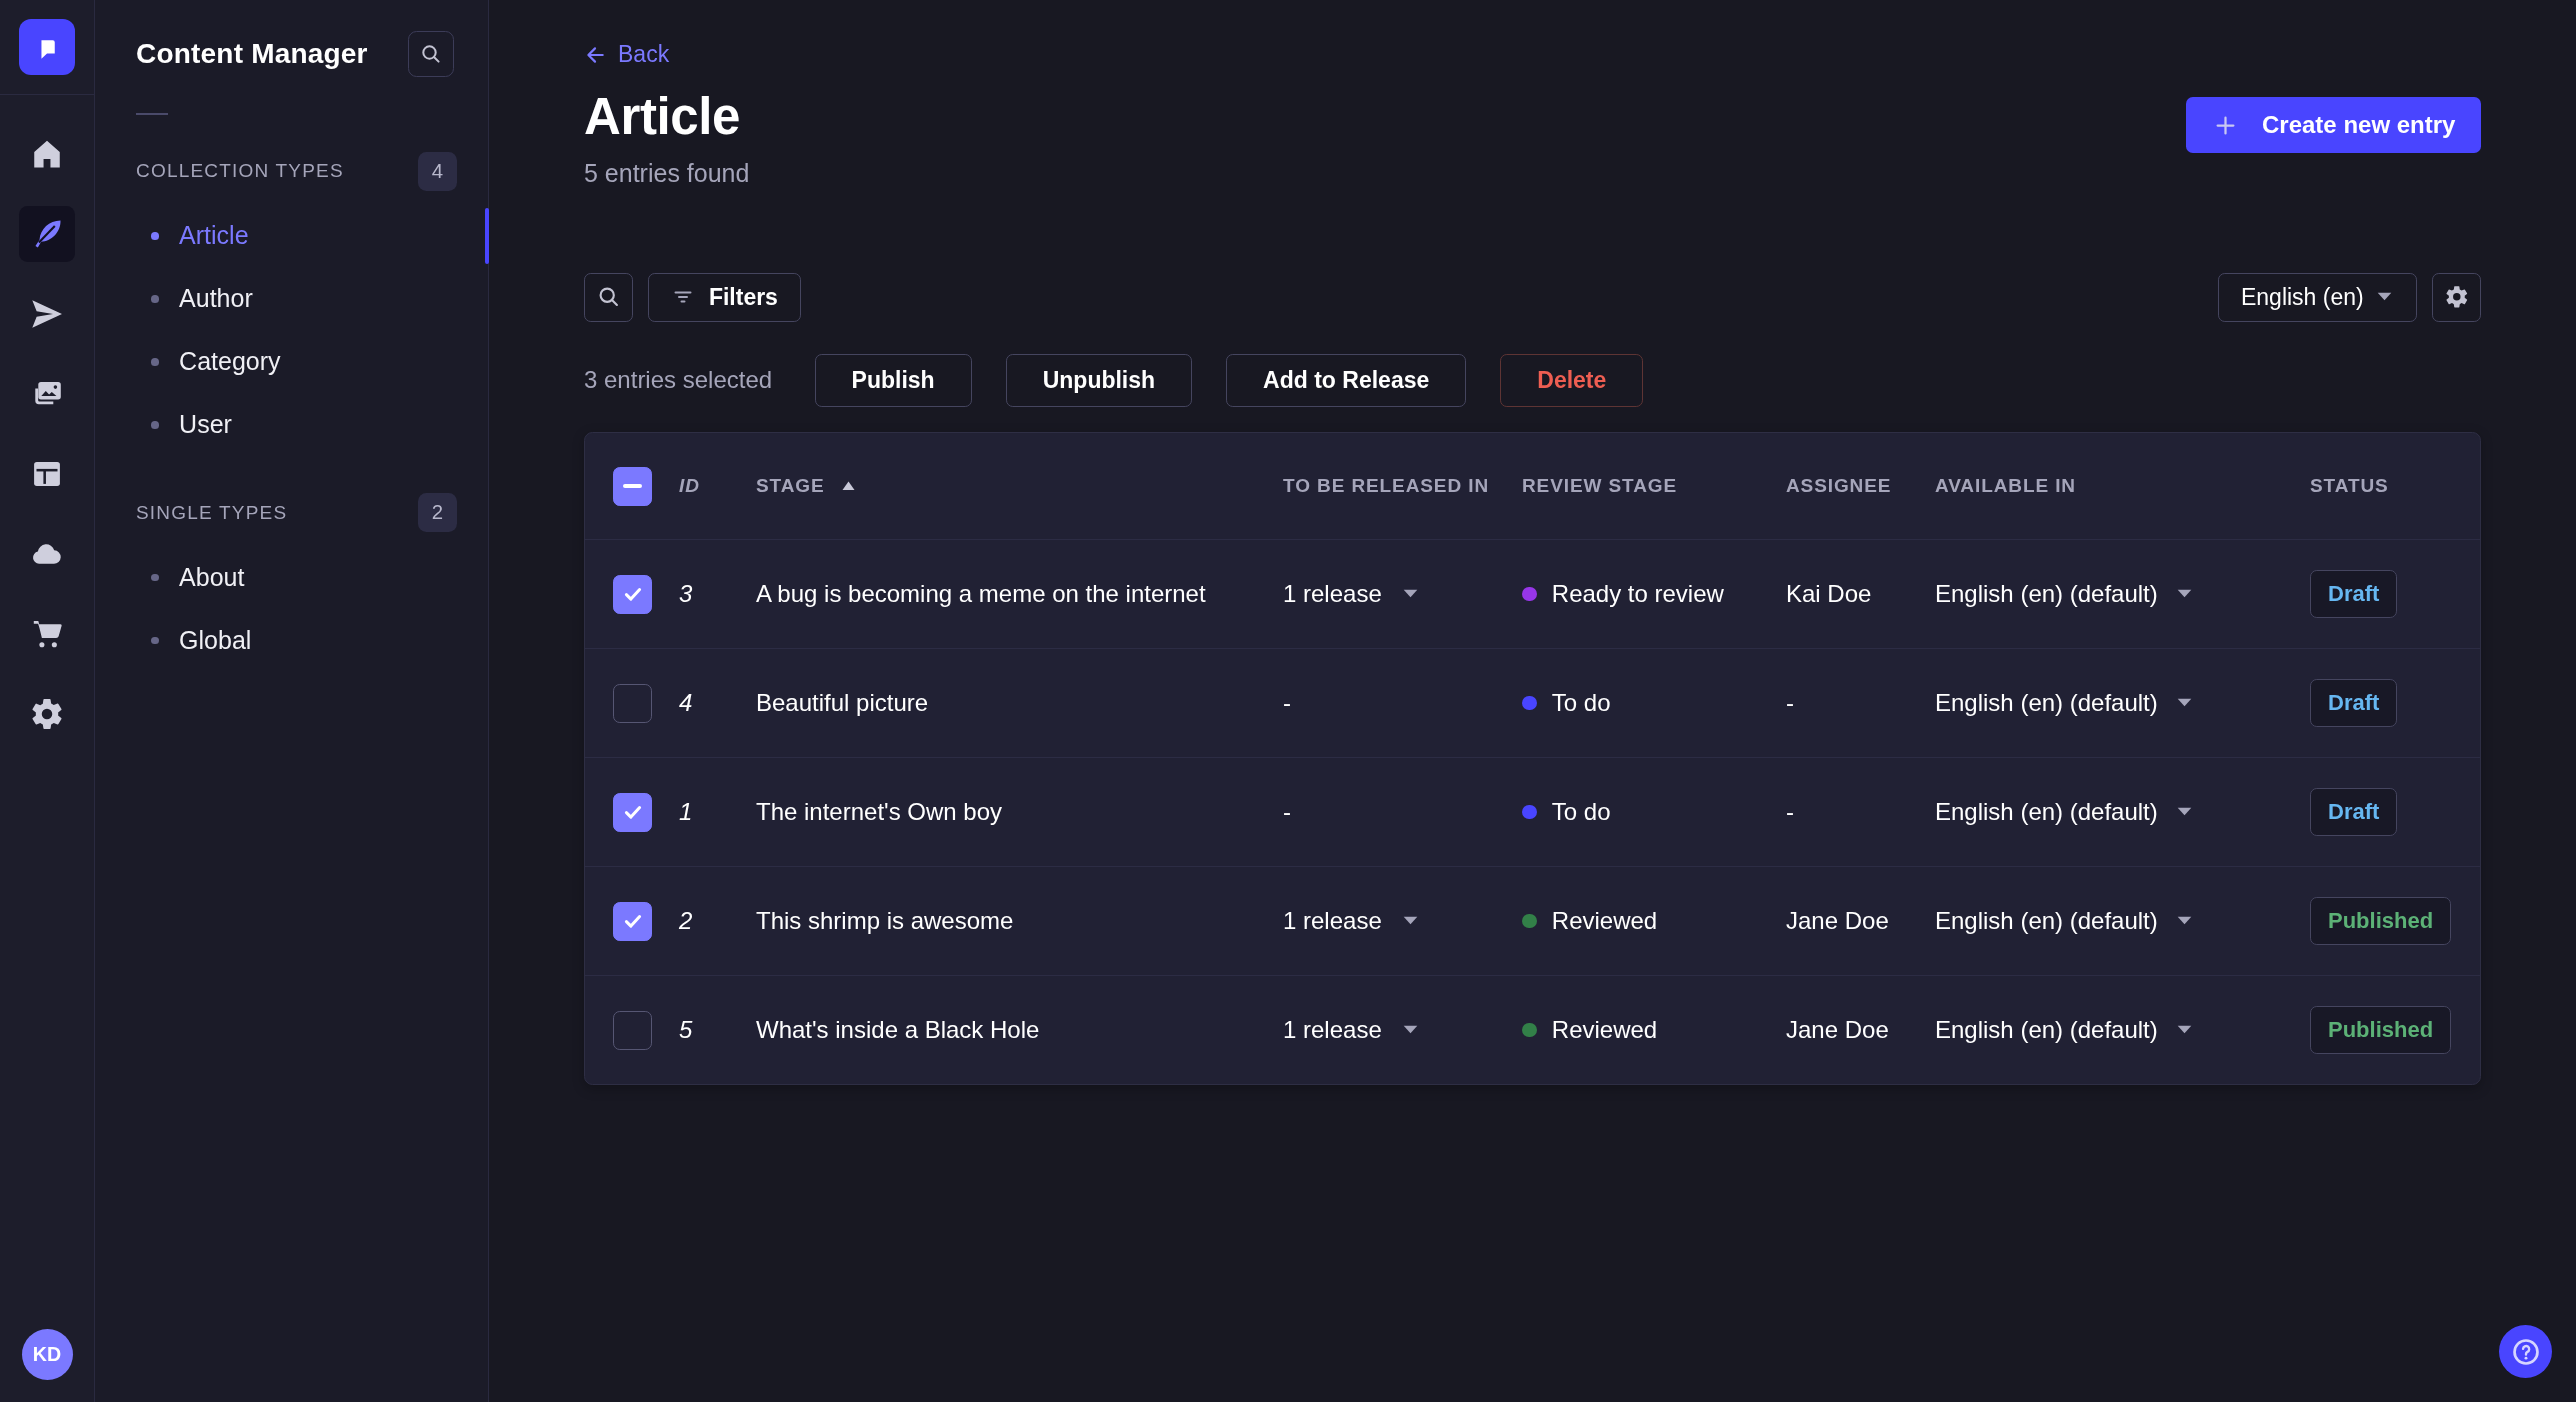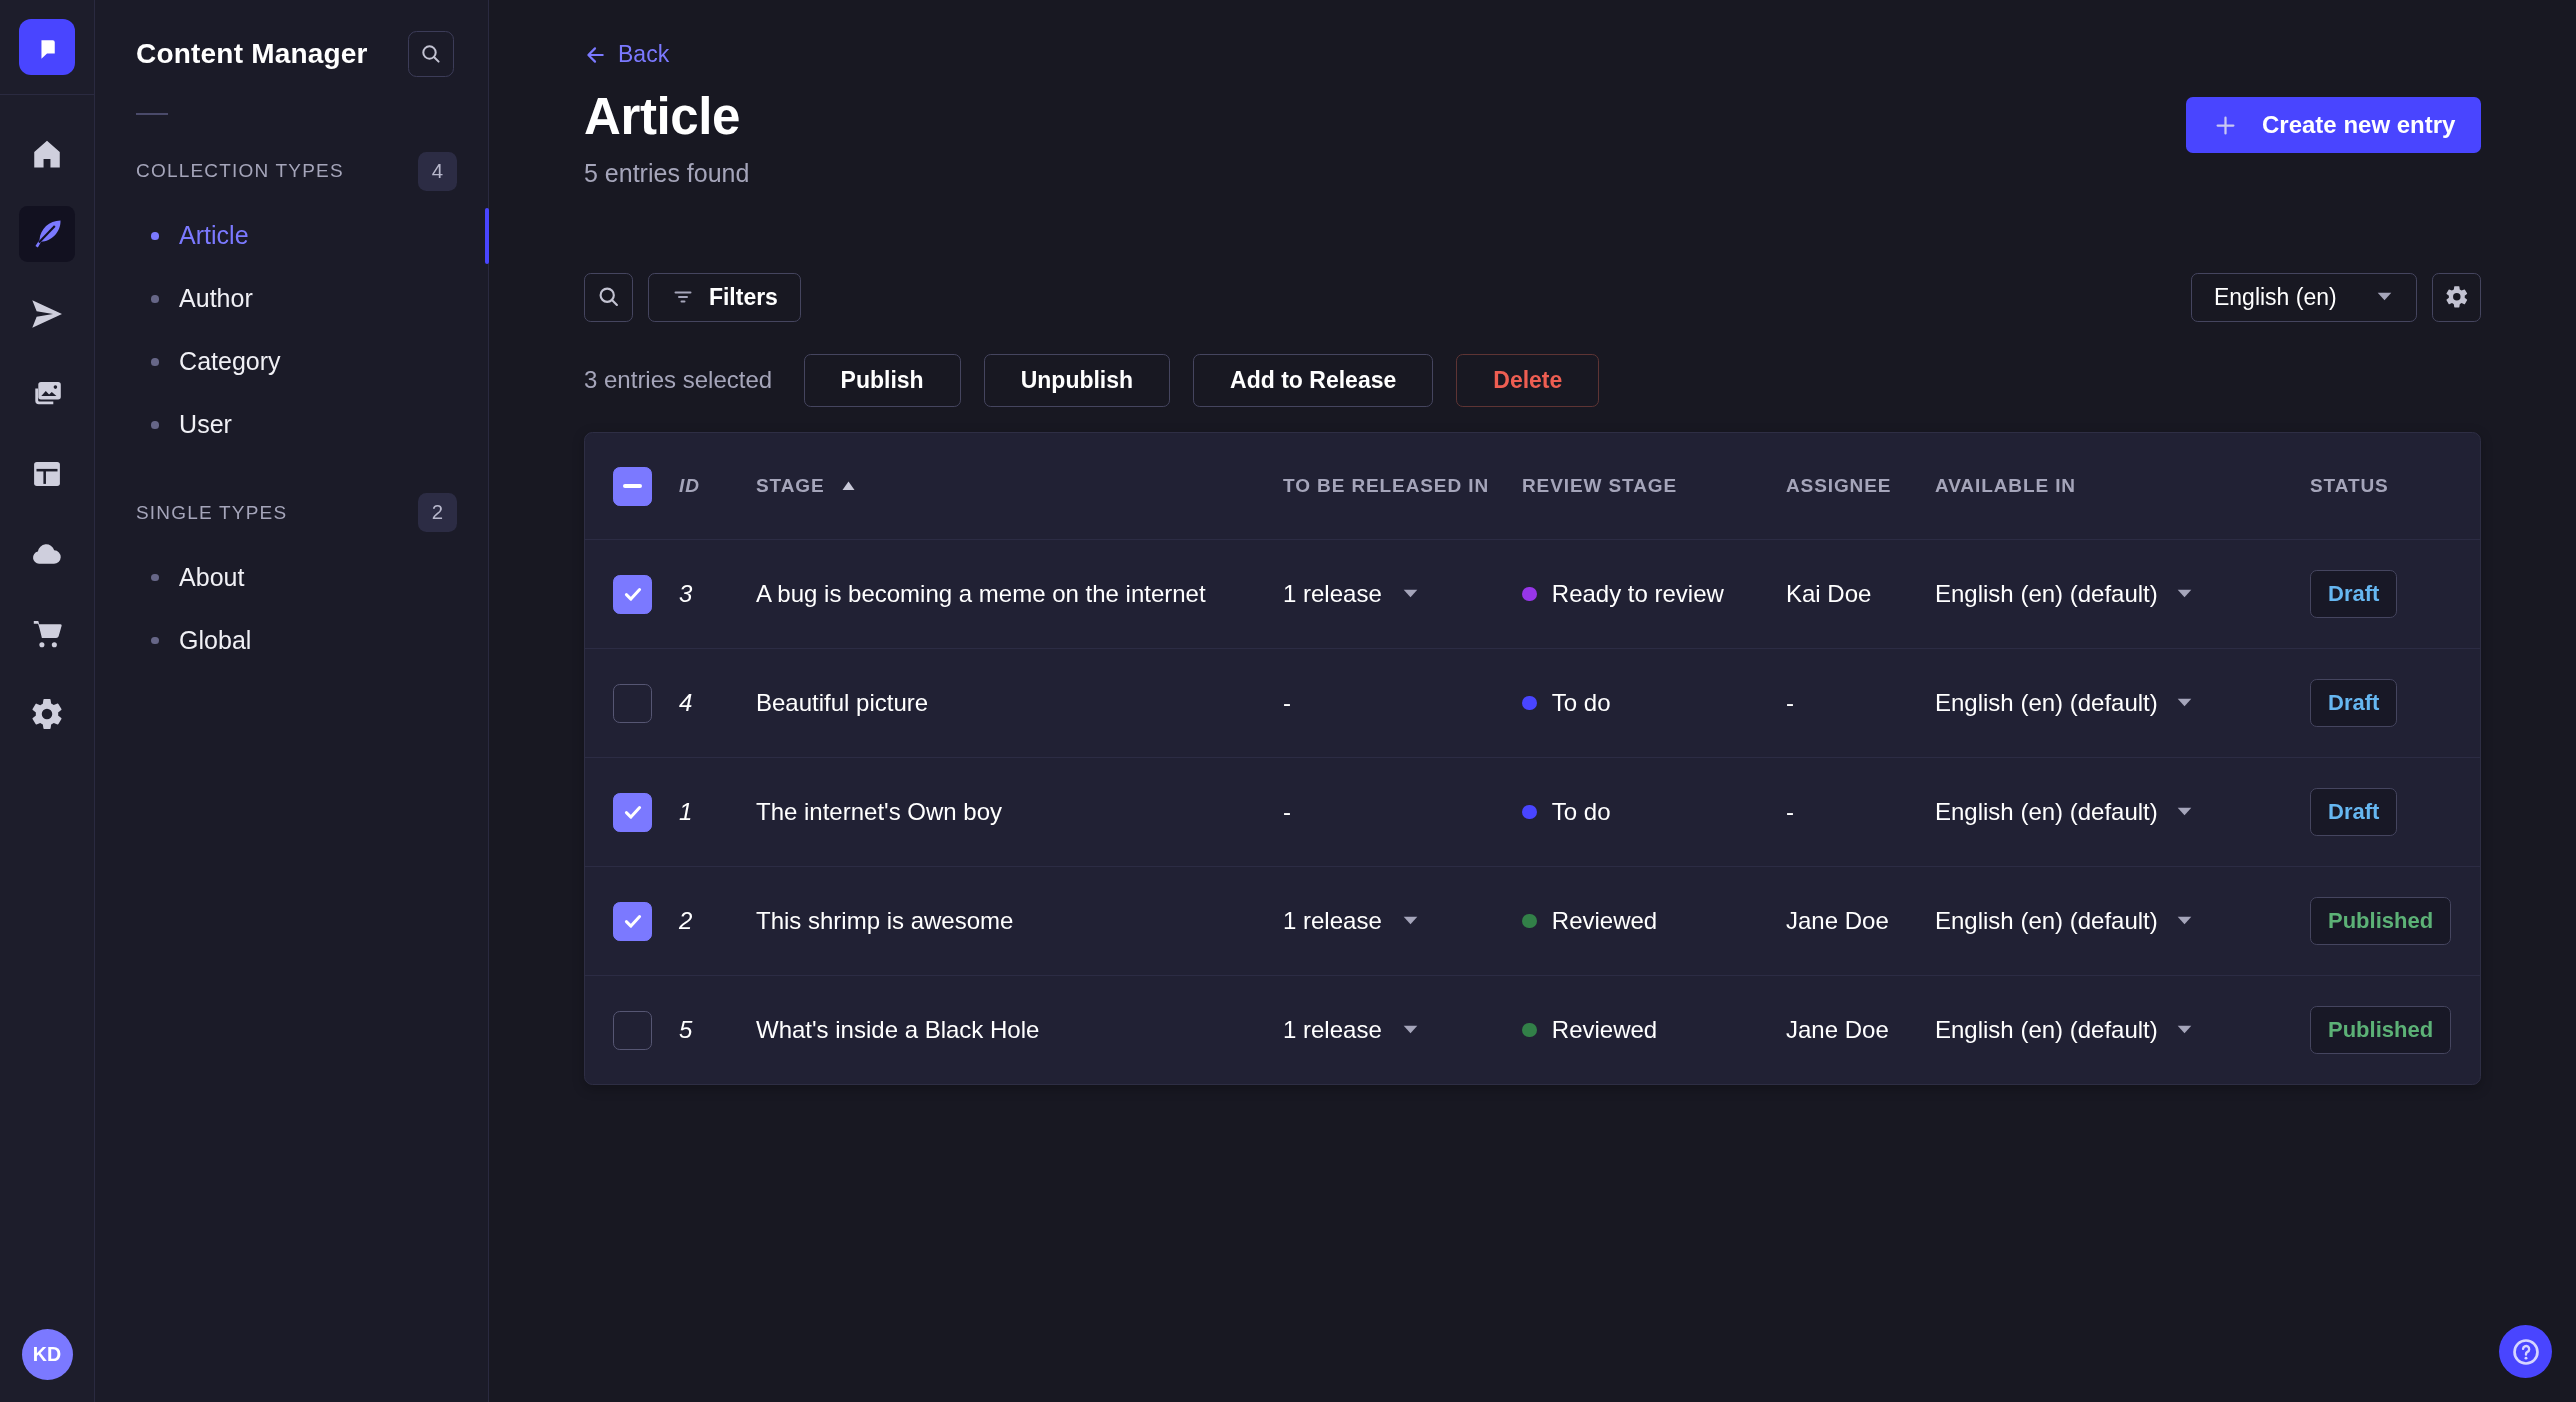--- a/index.html
+++ b/index.html
@@ -94,25 +94,25 @@
   .ghost-sq svg { width:25.6px; height:25.6px; }
   .ghost-btn {
     height:49px; padding:0 22px; border:0.9px solid #45455f; border-radius:6.8px;
     background:transparent; color:#fff; font-size:23px; font-weight:600;
     display:inline-flex; align-items:center; gap:13.6px; cursor:pointer; font-family:inherit;
   }
   .ghost-btn svg.funnel { width:24px; height:24px; color:#a5a5ba; }
   .select-btn {
     height:49px; padding:0 22px; border:0.9px solid #45455f; border-radius:6.8px;
     background:transparent; color:#fff; font-size:23px; font-weight:normal;
-    display:inline-flex; align-items:center; gap:38px; cursor:pointer; font-family:inherit;
+    display:inline-flex; align-items:center; gap:11px; cursor:pointer; font-family:inherit;
   }
   .chev { width:19px; height:13.6px; color:#a5a5ba; flex-shrink:0; }
 
-  .selection-row { margin-top:32px; display:flex; align-items:center; gap:23px; }
+  .selection-row { margin-top:32px; display:flex; align-items:center; gap:34px; }
   .selection-text { font-size:24px; color:#a5a5ba; margin-right:8.5px; }
   .action-btn {
     height:53px; padding:0 36px; border:0.9px solid #45455f; border-radius:6.8px;
     background:transparent; color:#fff; font-size:23px; font-weight:bold;
     cursor:pointer; font-family:inherit;
   }
   .action-btn.danger { color:#ee5e52; border-color:#5e3434; }
 
   
   .table {

